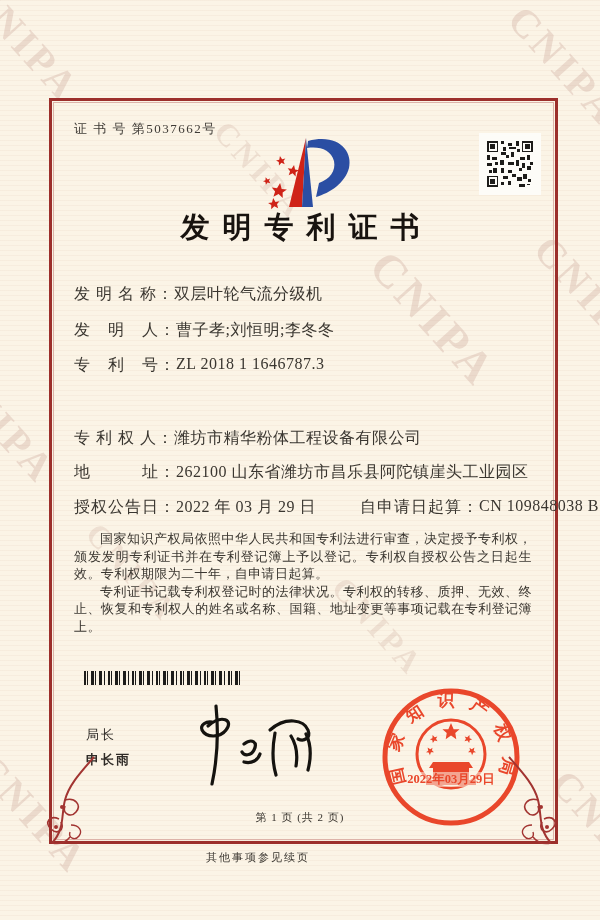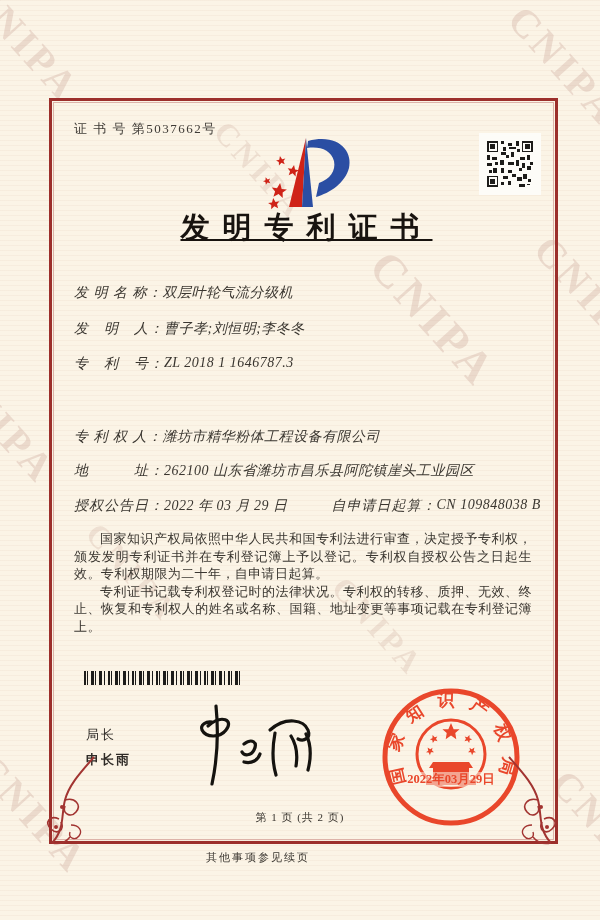--- a/index.html
+++ b/index.html
@@ -15,22 +15,22 @@
   .wm-l{font-size:46px;}
   .frame{position:absolute;left:49px;top:98px;width:503px;height:740px;
          border:3px solid #9c2f2b;z-index:2;}
   .frame-inner{position:absolute;inset:1px;border:1px solid #ddb3a9;}
   .abs{position:absolute;z-index:3;}
   .cert-no{left:74px;top:120px;font-size:13px;letter-spacing:1.5px;color:#3f3b36;}
   .logo{left:250px;top:131px;}
   .qr-bg{left:479px;top:133px;width:62px;height:62px;background:#fdfcf8;}
   .qr{left:487px;top:141px;}
   .title{left:0;top:208px;width:600px;text-align:center;font-size:29px;font-weight:700;
-         letter-spacing:13px;text-indent:13px;color:#18130f;text-decoration:underline;}
-  .field-row{left:74px;width:460px;font-size:14px;color:#3a3630;display:flex;white-space:nowrap;font-style:italic;}
+         letter-spacing:13px;text-indent:13px;color:#18130f;}
+  .field-row{left:74px;width:460px;font-size:16px;color:#3a3630;display:flex;white-space:nowrap;}
   .flabel{letter-spacing:1px;}
   .fvalue{letter-spacing:0.5px;}
   .pair2{margin-left:44px;display:flex;}
   .paras{left:74px;top:530px;width:458px;font-size:13px;line-height:17.6px;
          color:#3a3630;letter-spacing:0.4px;text-align:justify;}
   .paras p{margin:0;text-indent:2em;}
   .barcode{left:84px;top:671px;width:156px;height:14px;
     background:repeating-linear-gradient(90deg,
       #1d1c1a 0 2px, transparent 2px 3px,
       #1d1c1a 3px 4px, transparent 4px 7px,

